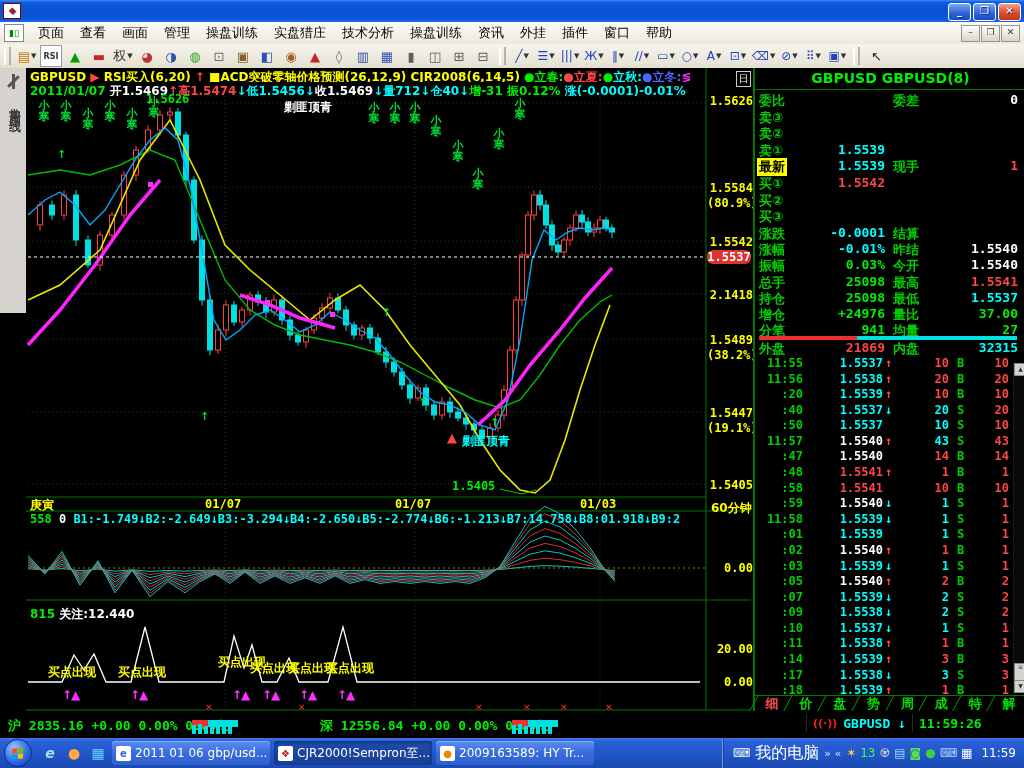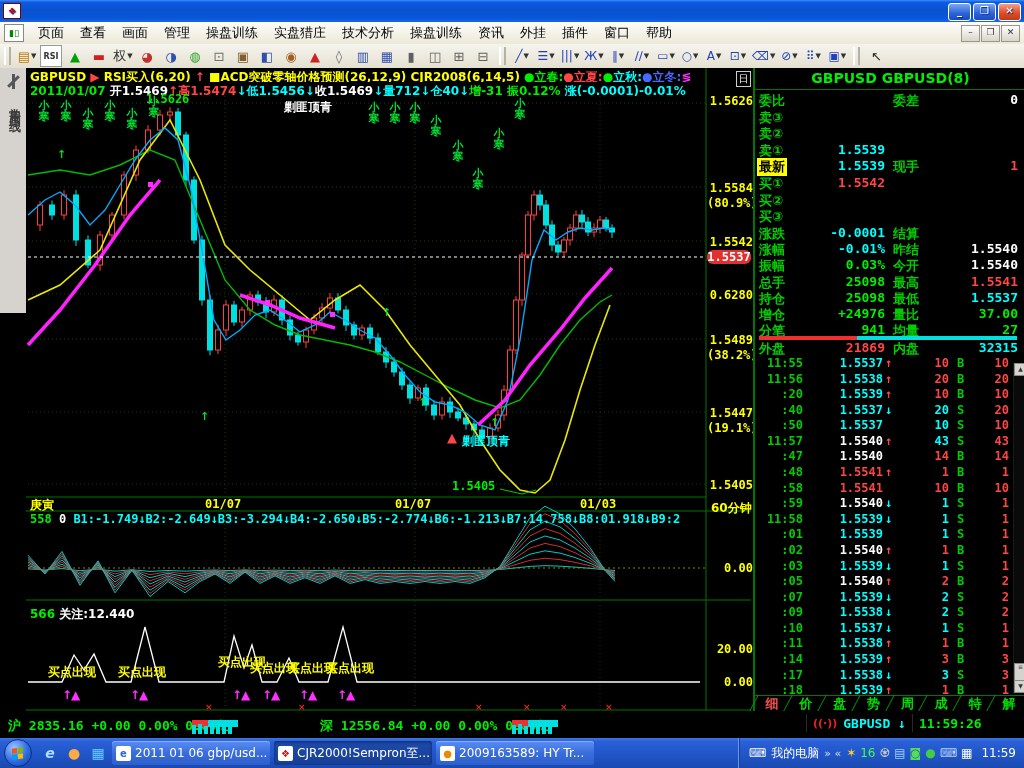--- a/index.html
+++ b/index.html
@@ -487,21 +487,21 @@
       <line x1="28" y1="568" x2="705" y2="568" stroke="#888800" stroke-width="1" stroke-dasharray="2,3"></line>
       <polyline points="28,682 62,682 74,655 84,670 94,654 106,682 131,682 145,627 159,682 224,682 234,636 244,668 252,645 262,682 277,682 289,658 299,682 328,682 343,627 357,682 436,682 700,682" fill="none" stroke="#ffffff" stroke-width="1.3"></polyline>
     </svg>
 
   <div id="overlays">
       <div class="abs axis-label mono" style="left: 707px; top: 94px;">1.5626</div>
       <div class="abs axis-label mono" style="left: 707px; top: 181px;">1.5584</div>
       <div class="abs axis-label mono" style="left: 707px; top: 196px;">(80.9%)</div>
       <div class="abs axis-label mono" style="left: 707px; top: 235px;">1.5542</div>
       <div class="abs axis-label hl mono" style="left: 707px; top: 250px;">1.5537</div>
-      <div class="abs axis-label mono" style="left: 707px; top: 288px;">0.6280</div>
+      <div class="abs axis-label mono" style="left: 707px; top: 288px;">2.1418</div>
       <div class="abs axis-label mono" style="left: 707px; top: 333px;">1.5489</div>
       <div class="abs axis-label mono" style="left: 707px; top: 348px;">(38.2%)</div>
       <div class="abs axis-label mono" style="left: 707px; top: 406px;">1.5447</div>
       <div class="abs axis-label mono" style="left: 707px; top: 421px;">(19.1%)</div>
       <div class="abs axis-label mono" style="left: 707px; top: 478px;">1.5405</div>
       <div class="abs" style="left: 711px; top: 500px; color: rgb(255, 255, 0); font-weight: bold;">60分钟</div>
       <div class="abs axis-label mono" style="left: 707px; top: 561px;">0.00</div>
       <div class="abs axis-label mono" style="left: 707px; top: 642px;">20.00</div>
       <div class="abs axis-label mono" style="left: 707px; top: 675px;">0.00</div>
       <div class="abs c-y" style="left: 30px; top: 497px; font-weight: bold;">庚寅</div>
@@ -571,21 +571,21 @@
       <div class="abs garrow" style="left: 490px; top: 416px;">↑</div>
       <div class="abs mdot" style="left: 148px; top: 182px;"></div>
       <div class="abs mdot" style="left: 265px; top: 300px;"></div>
       <div class="abs mdot" style="left: 330px; top: 312px;"></div>
       <div class="abs c-G mono" style="left: 146px; top: 92px; font-weight: bold;">1.5626</div>
       <div class="abs c-w" style="left: 284px; top: 99px; font-weight: bold;">剿匪顶青</div>
       <div class="abs c-r" style="left: 447px; top: 430px; font-size: 13px;">▲</div>
       <div class="abs c-c" style="left: 462px; top: 433px; font-weight: bold;">剿匪顶青</div>
       <div class="abs c-G mono" style="left: 452px; top: 479px; font-weight: bold;">1.5405</div>
       <div class="abs mono" style="left: 30px; top: 512px; font-weight: bold; white-space: nowrap; width: 675px; overflow: hidden;"><span class="c-G">558</span><span class="c-w"> 0 </span><span class="c-c">B1:-1.749↓B2:-2.649↓B3:-3.294↓B4:-2.650↓B5:-2.774↓B6:-1.213↓B7:14.758↓B8:01.918↓B9:2</span></div>
-      <div class="abs " style="left: 30px; top: 606px; font-weight: bold;"><span class="c-G">566</span><span class="c-w"> 关注:12.440</span></div>
+      <div class="abs " style="left: 30px; top: 606px; font-weight: bold;"><span class="c-G">815</span><span class="c-w"> 关注:12.440</span></div>
       <div class="abs sig-label" style="left: 48px; top: 664px;">买点出现</div>
       <div class="abs sig-label" style="left: 118px; top: 664px;">买点出现</div>
       <div class="abs sig-label" style="left: 218px; top: 654px;">买点出现</div>
       <div class="abs sig-label" style="left: 250px; top: 660px;">买点出现</div>
       <div class="abs sig-label" style="left: 288px; top: 660px;">买点出现</div>
       <div class="abs sig-label" style="left: 326px; top: 660px;">买点出现</div>
       <div class="abs arrpair" style="left: 62px; top: 688px;">↑▲</div>
       <div class="abs arrpair" style="left: 130px; top: 688px;">↑▲</div>
       <div class="abs arrpair" style="left: 232px; top: 688px;">↑▲</div>
       <div class="abs arrpair" style="left: 262px; top: 688px;">↑▲</div>
@@ -939,25 +939,25 @@
           <span class="wic" style="background: rgb(255, 255, 255); color: rgb(204, 17, 17);">❖</span>
           <span>CJR2000!Sempron至...</span>
         </div>
         <div class="twin">
           <span class="wic" style="background: rgb(255, 255, 255); color: rgb(238, 136, 0);">●</span>
           <span>2009163589: HY Tr...</span>
         </div>
       </div>
     <div id="tray">
       <span class="tico">⌨</span>
-      <span style="font-size:12px">我的电脑</span>
+      <span style="font-size:16px">我的电脑</span>
       <span style="font-size:11px;color:#cfe0ff">» «</span>
       <span id="trayicons" style="display:flex;gap:4px">
           <span class="tico" style="color: rgb(255, 204, 51);">✶</span>
-          <span class="tico" style="color: rgb(68, 255, 68);">16</span>
+          <span class="tico" style="color: rgb(68, 255, 68);">13</span>
           <span class="tico" style="color: rgb(204, 204, 204);">♼</span>
           <span class="tico" style="color: rgb(156, 210, 255);">▤</span>
           <span class="tico" style="color: rgb(85, 221, 85);">◙</span>
           <span class="tico" style="color: rgb(68, 204, 68);">●</span>
           <span class="tico" style="color: rgb(188, 214, 255);">⌨</span>
           <span class="tico" style="color: rgb(255, 255, 255);">▦</span>
         </span>
       <span id="clock">11:59</span>
     </div>
   </div>

